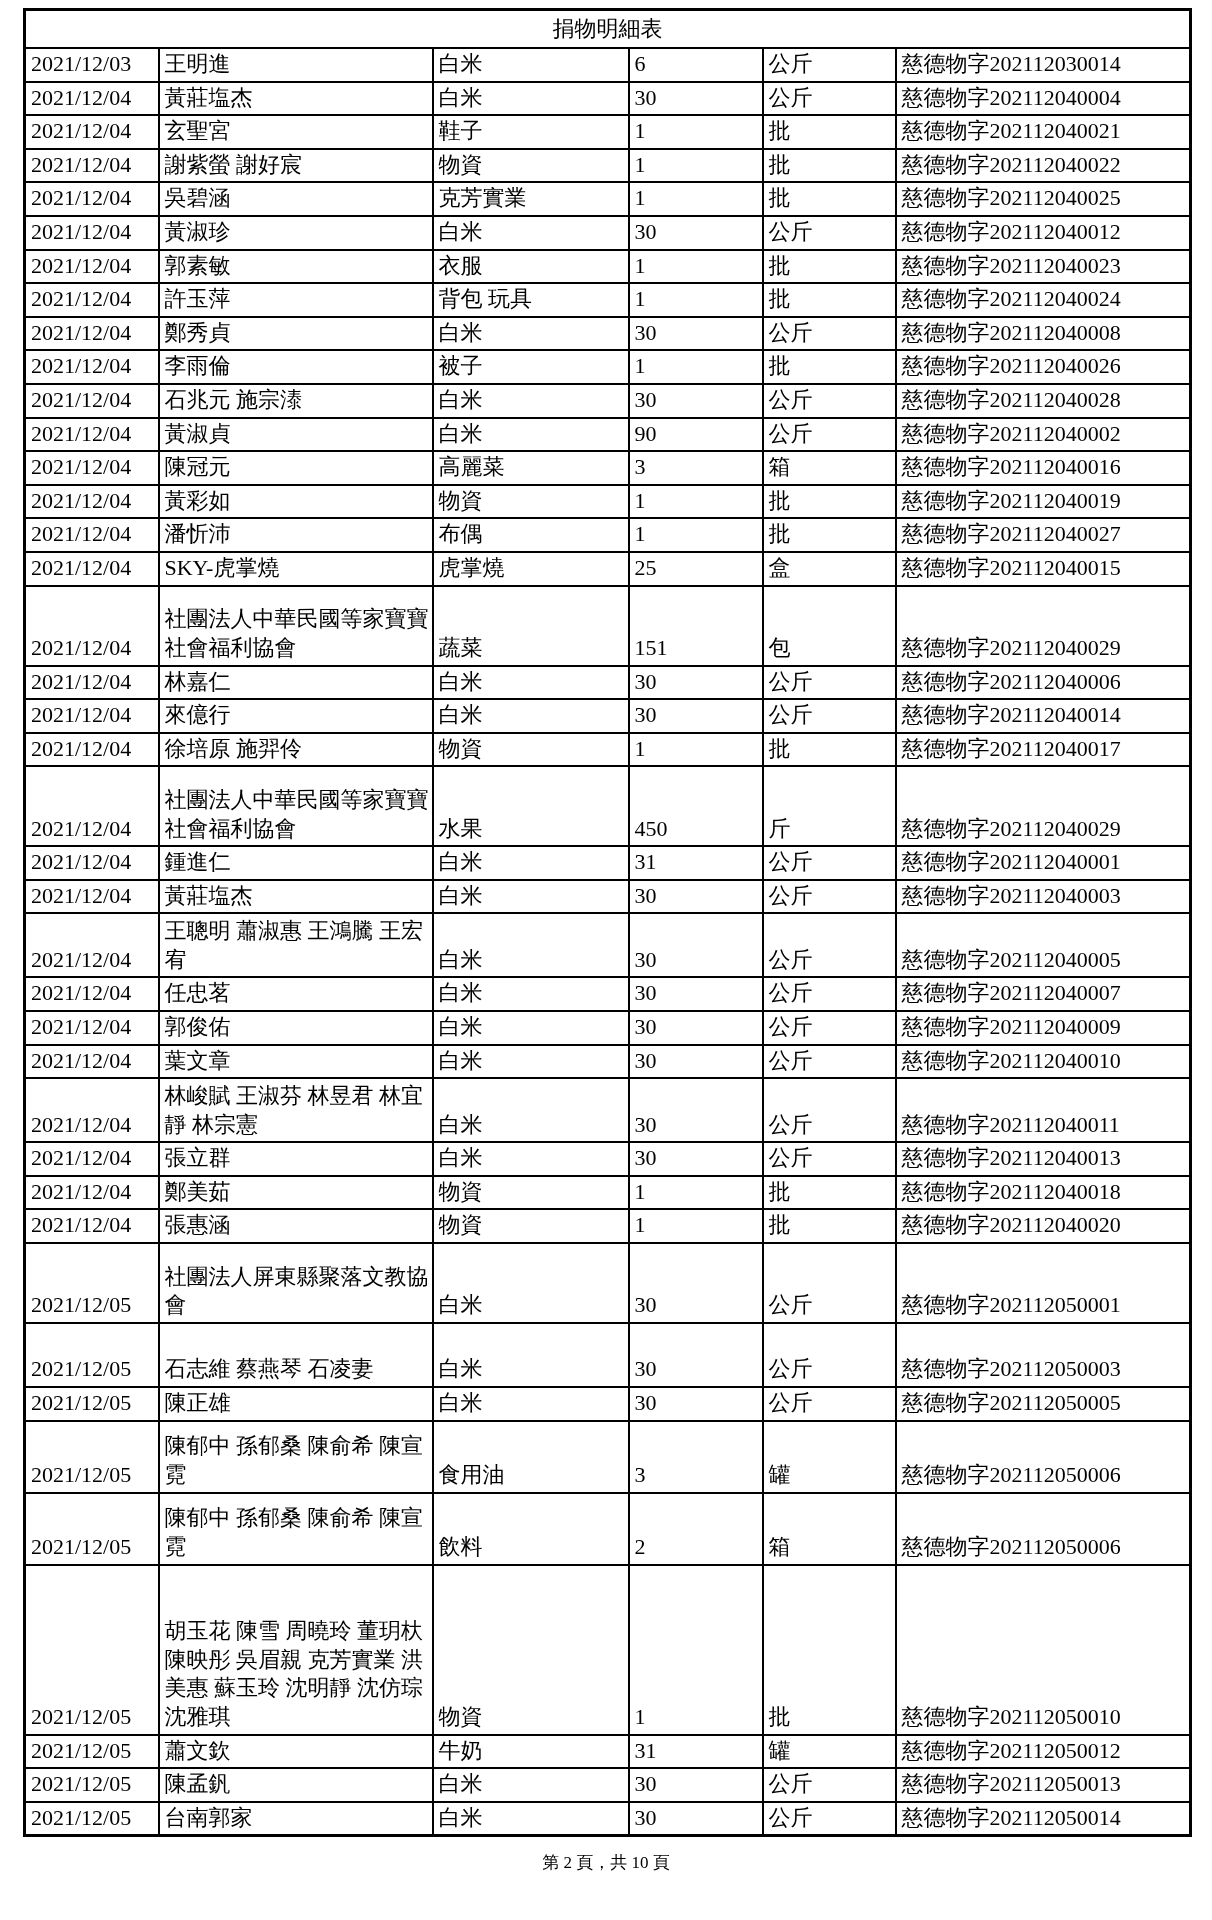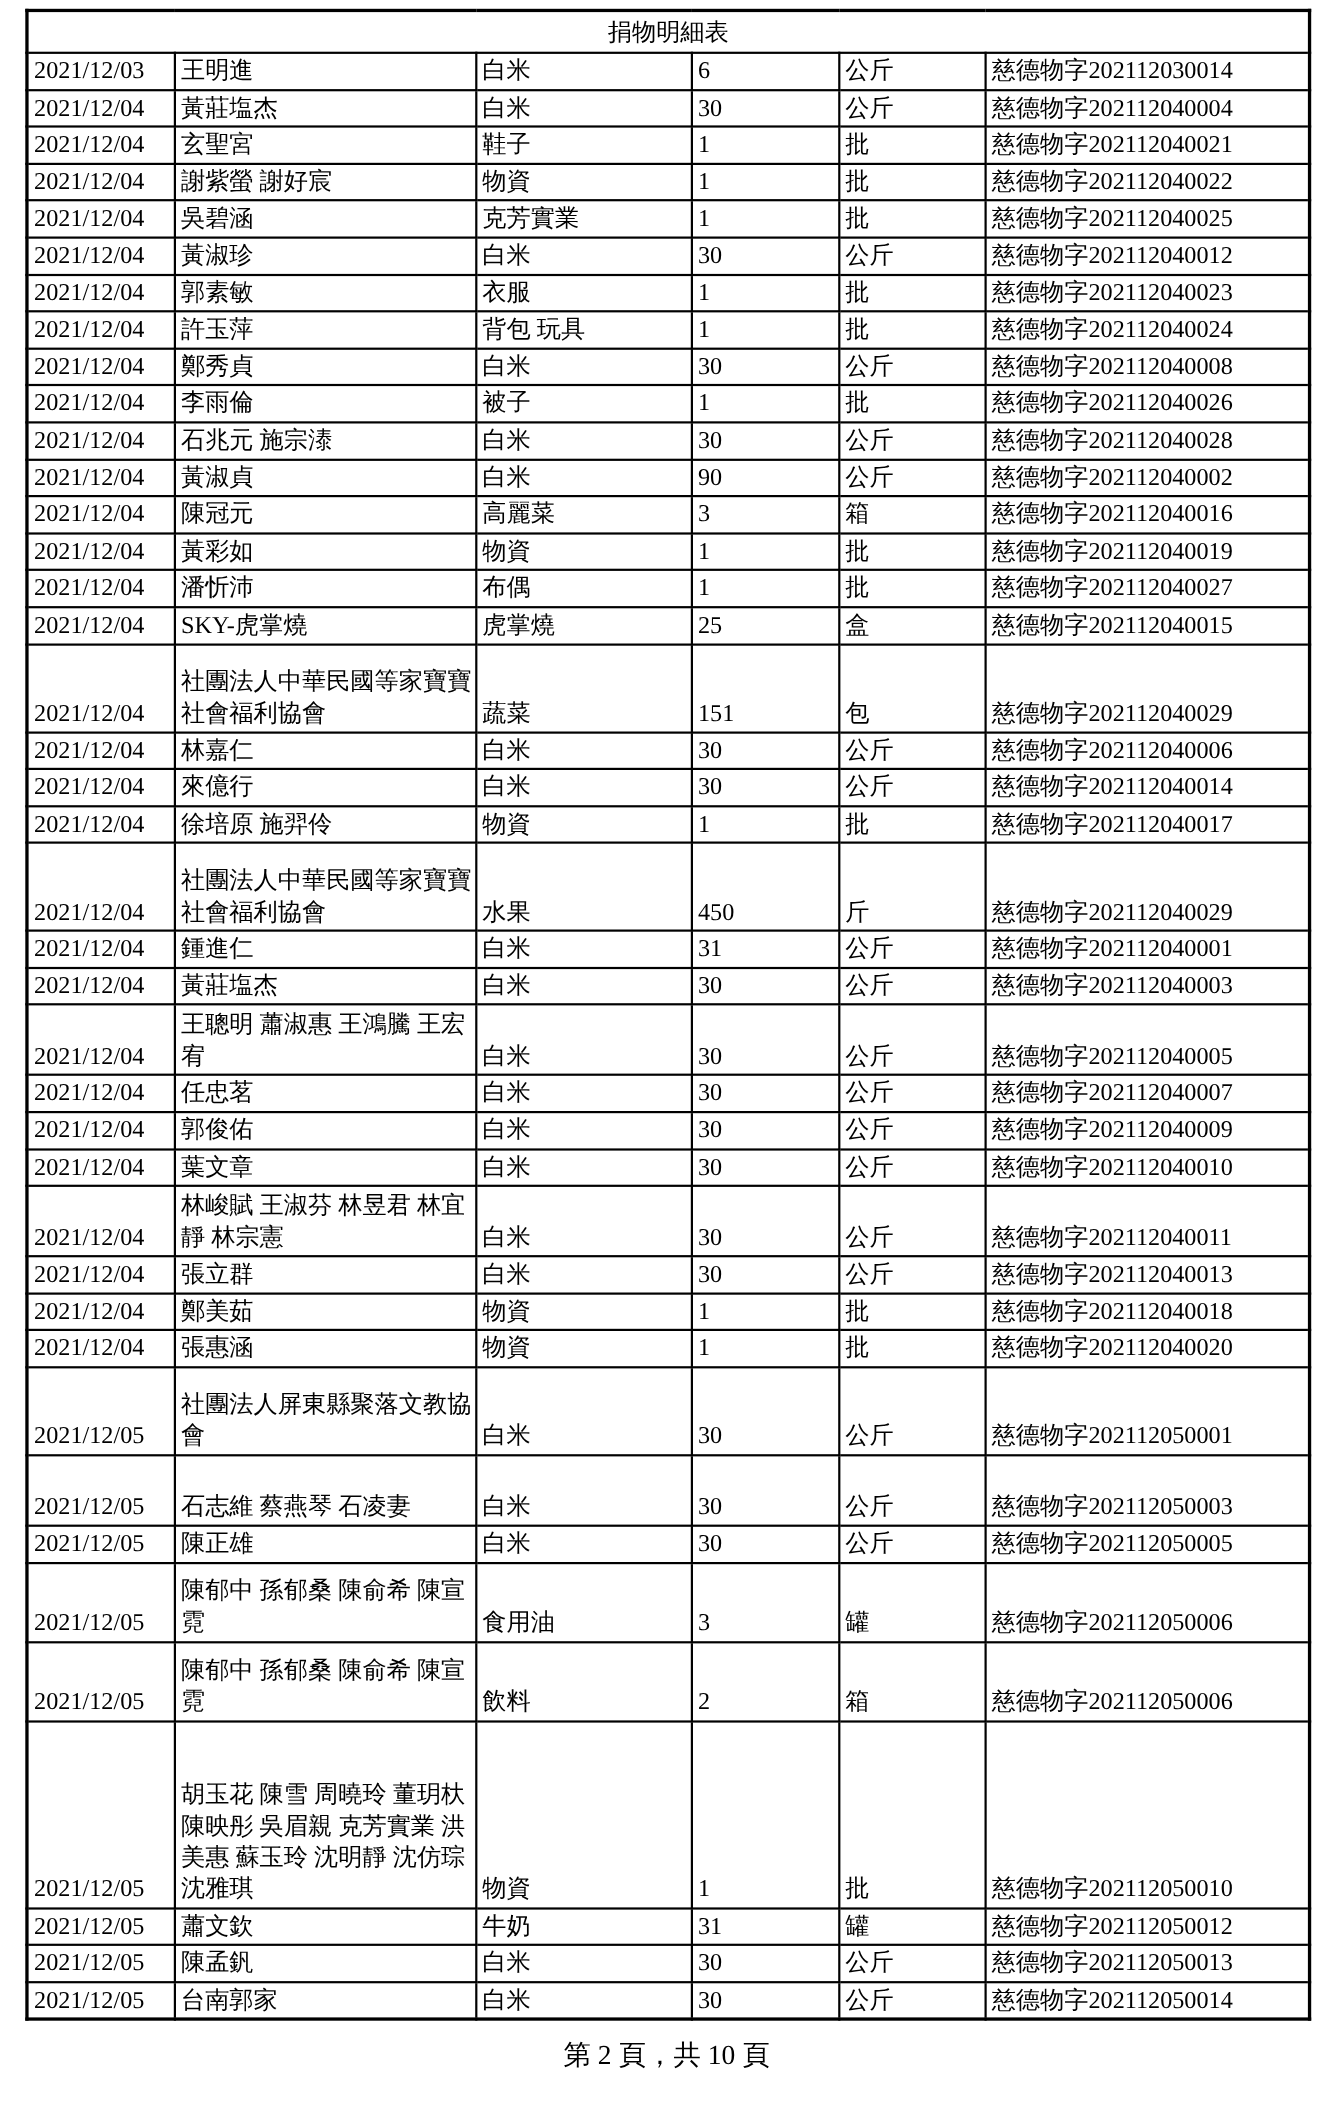--- a/index.html
+++ b/index.html
@@ -34,21 +34,21 @@
   tr.title-row td, tr.subtitle-row td {
     text-align: center;
     vertical-align: middle;
     height: 34px;
     padding: 1px 2px;
     word-break: normal;
   }
   .footer {
     width: 1166px;
     text-align: center;
-    font-size: 25px;
+    font-size: 17px;
     margin-top: 14px;
   }
 </style>
 </head>
 <body>
 
 <div class="page">
   <table class="donation">
     <colgroup>
       <col style="width:134px">

